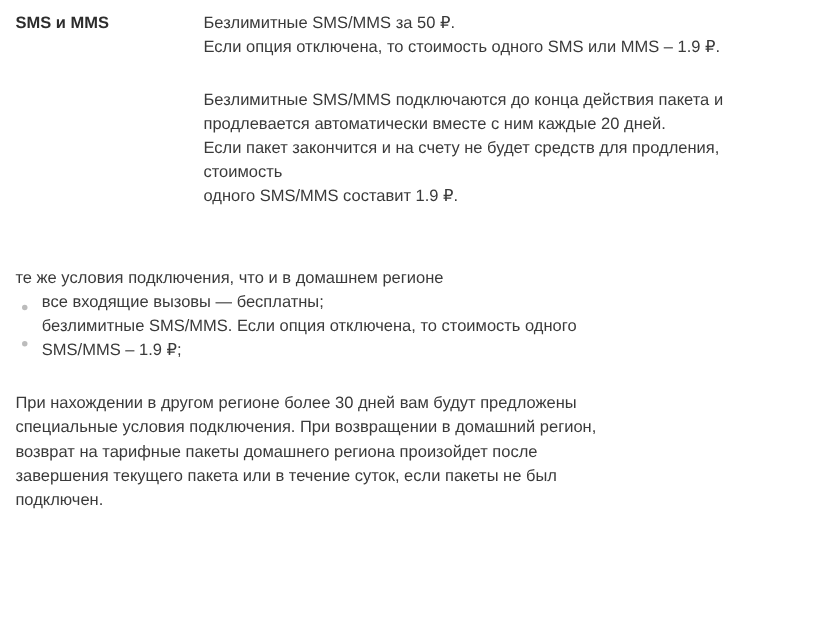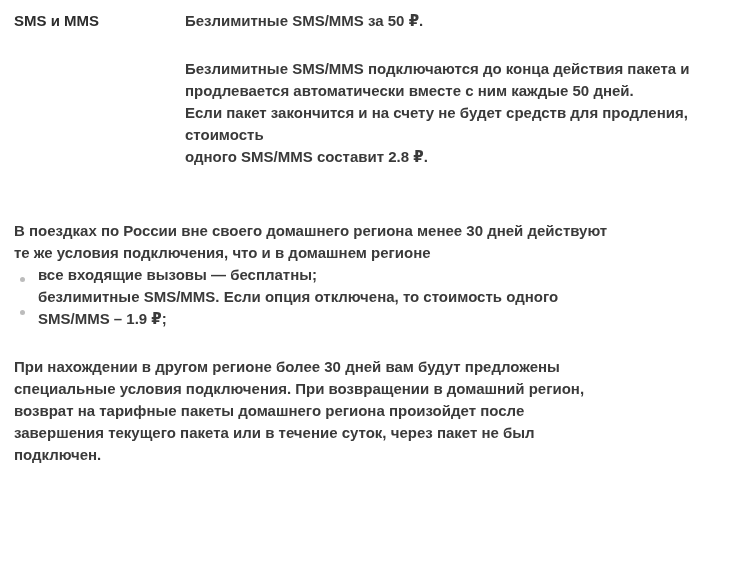--- a/index.html
+++ b/index.html
@@ -41,21 +41,20 @@
     min-width: 0;
   }
   .block + .block {
     margin-top: 26px;
   }
   .para + .bullets {
     margin-top: 0;
   }
   .line {
     min-height: 22px;
-    font-weight: bold;
   }
   .bullet-item {
     display: flex;
     align-items: center;
   }
   .bullet-dot {
     flex: 0 0 5px;
     width: 5px;
     height: 5px;
     border-radius: 50%;
@@ -70,33 +69,33 @@
 </head>
 <body>
 
 <div class="page">
   <div id="sections-root">
       <div class="section-row">
         <div class="section-label">SMS и MMS</div>
         <div class="section-content">
           <div class="block para">
             <div class="line">Безлимитные SMS/MMS за 50 ₽.</div>
+            <div class="line">Если опция отключена, то стоимость одного SMS или MMS – 1.9 ₽.</div>
           </div>
           <div class="block para">
             <div class="line">Безлимитные SMS/MMS подключаются до конца действия пакета и</div>
-            <div class="line">продлевается автоматически вместе с ним каждые 50 дней.</div>
+            <div class="line">продлевается автоматически вместе с ним каждые 20 дней.</div>
             <div class="line">Если пакет закончится и на счету не будет средств для продления, стоимость</div>
-            <div class="line">одного SMS/MMS составит 2.8 ₽.</div>
+            <div class="line">одного SMS/MMS составит 1.9 ₽.</div>
           </div>
         </div>
       </div>
       <div class="section-row">
         <div class="section-content">
           <div class="block para">
-            <div class="line">В поездках по России вне своего домашнего региона менее 30 дней действуют</div>
             <div class="line">те же условия подключения, что и в домашнем регионе</div>
           </div>
           <div class="block bullets">
             <div class="bullet-item">
               <div class="bullet-dot"></div>
               <div class="bullet-text">
                 <div class="line">все входящие вызовы — бесплатны;</div>
               </div>
             </div>
             <div class="bullet-item">
@@ -104,19 +103,19 @@
               <div class="bullet-text">
                 <div class="line">безлимитные SMS/MMS. Если опция отключена, то стоимость одного</div>
                 <div class="line">SMS/MMS – 1.9 ₽;</div>
               </div>
             </div>
           </div>
           <div class="block para">
             <div class="line">При нахождении в другом регионе более 30 дней вам будут предложены</div>
             <div class="line">специальные условия подключения. При возвращении в домашний регион,</div>
             <div class="line">возврат на тарифные пакеты домашнего региона произойдет после</div>
-            <div class="line">завершения текущего пакета или в течение суток, через пакет не был</div>
+            <div class="line">завершения текущего пакета или в течение суток, если пакеты не был</div>
             <div class="line">подключен.</div>
           </div>
         </div>
       </div>
     </div>
 </div>
 
 </body></html>

